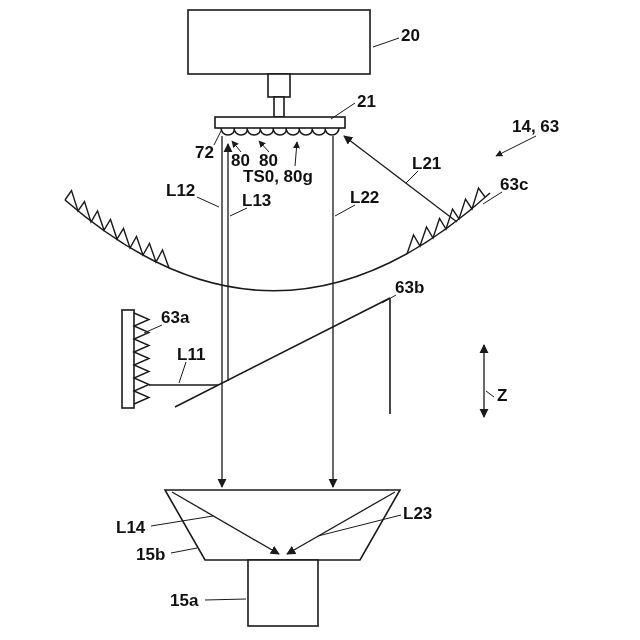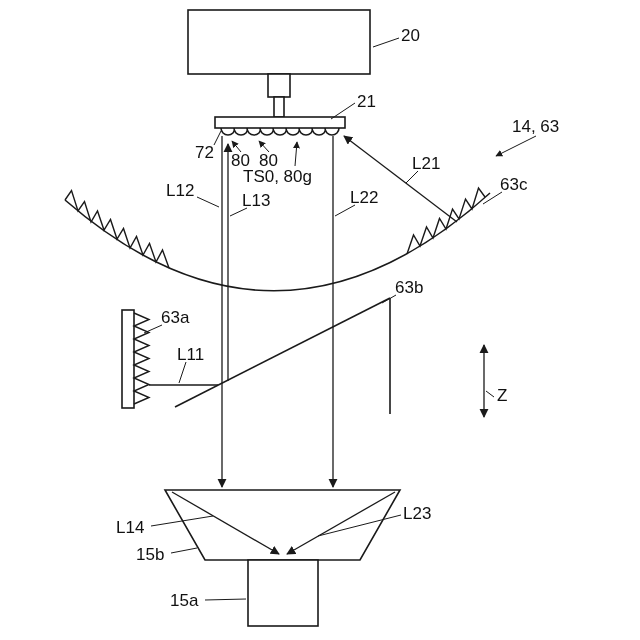--- a/index.html
+++ b/index.html
@@ -3,20 +3,21 @@
 <meta charset="utf-8">
 <style>
   html, body { margin: 0; padding: 0; background: #ffffff; }
   .canvas {
     position: relative;
     width: 640px;
     height: 640px;
     background: #ffffff;
     font-family: "Liberation Sans", sans-serif;
     overflow: hidden;
+    font-weight: bold;
   }
   svg { display: block; }
   .shape  { fill: #ffffff; stroke: #1a1a1a; stroke-width: 1.6px; }
   .curve  { fill: none;    stroke: #1a1a1a; stroke-width: 1.6px; }
   .teeth  { fill: none;    stroke: #1a1a1a; stroke-width: 1.4px; stroke-linejoin: miter; }
   .ray    { fill: none;    stroke: #1a1a1a; stroke-width: 1.3px; }
   .leader { fill: none;    stroke: #1a1a1a; stroke-width: 1px; }
   .lbl    { font-size: 17px; fill: #111111; }
 </style>
 </head>

